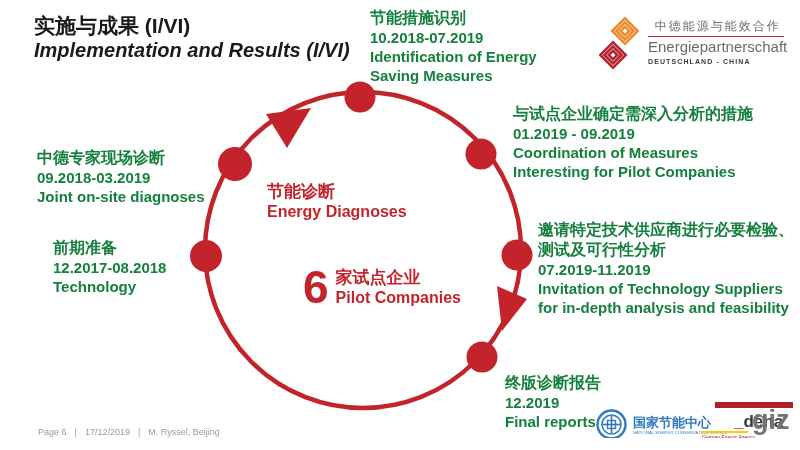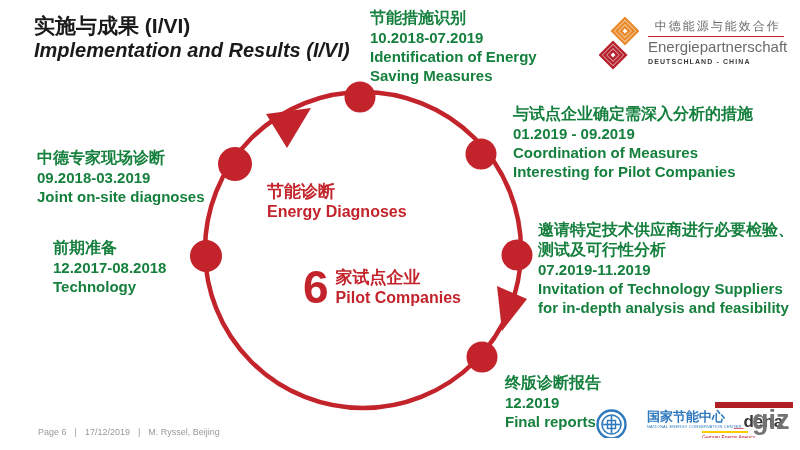--- a/index.html
+++ b/index.html
@@ -29,21 +29,21 @@
   .center-label .en{font-size:16px;line-height:20px;}
   .pilot-group{position:absolute;left:303px;top:264px;display:flex;align-items:center;gap:7px;color:#c3242b;}
   .pilot-count{font-size:46px;font-weight:bold;line-height:46px;}
   .pilot-text .zh{font-size:17px;font-weight:bold;line-height:20px;}
   .pilot-text .en{font-size:16px;font-weight:bold;line-height:19px;}
   
   .footer{position:absolute;left:38px;top:427px;display:flex;gap:8px;
           font-size:9px;color:#9a9a9a;align-items:center;}
   .footer .sep{color:#9a9a9a;}
   
-  .necc-logo{position:absolute;left:596px;top:409px;display:flex;align-items:flex-start;gap:20px;}
+  .necc-logo{position:absolute;left:596px;top:409px;display:flex;align-items:center;gap:6px;}
   .necc-text .zh{font-size:13px;font-weight:bold;color:#2e79bd;line-height:15px;}
   .necc-text .en{font-size:4px;color:#2e79bd;letter-spacing:.2px;}
   .redbar{position:absolute;left:715px;top:402px;width:78px;height:6px;background:#b01f24;}
   .dena-logo{position:absolute;left:700px;top:413px;}
   .dena-word{font-size:17px;font-weight:600;color:#38383a;line-height:17px;margin-left:34px;}
   .dena-word .us{color:#c00a26;font-weight:bold;}
   .dena-bar{width:46px;height:2px;background:#ffcc00;margin:1px 0 1px 2px;}
   .dena-sub{font-size:5px;color:#c00a26;margin-left:2px;}
   .giz-logo{position:absolute;left:752px;top:405px;font-size:27px;font-weight:bold;color:#737373;line-height:30px;}
 </style>

